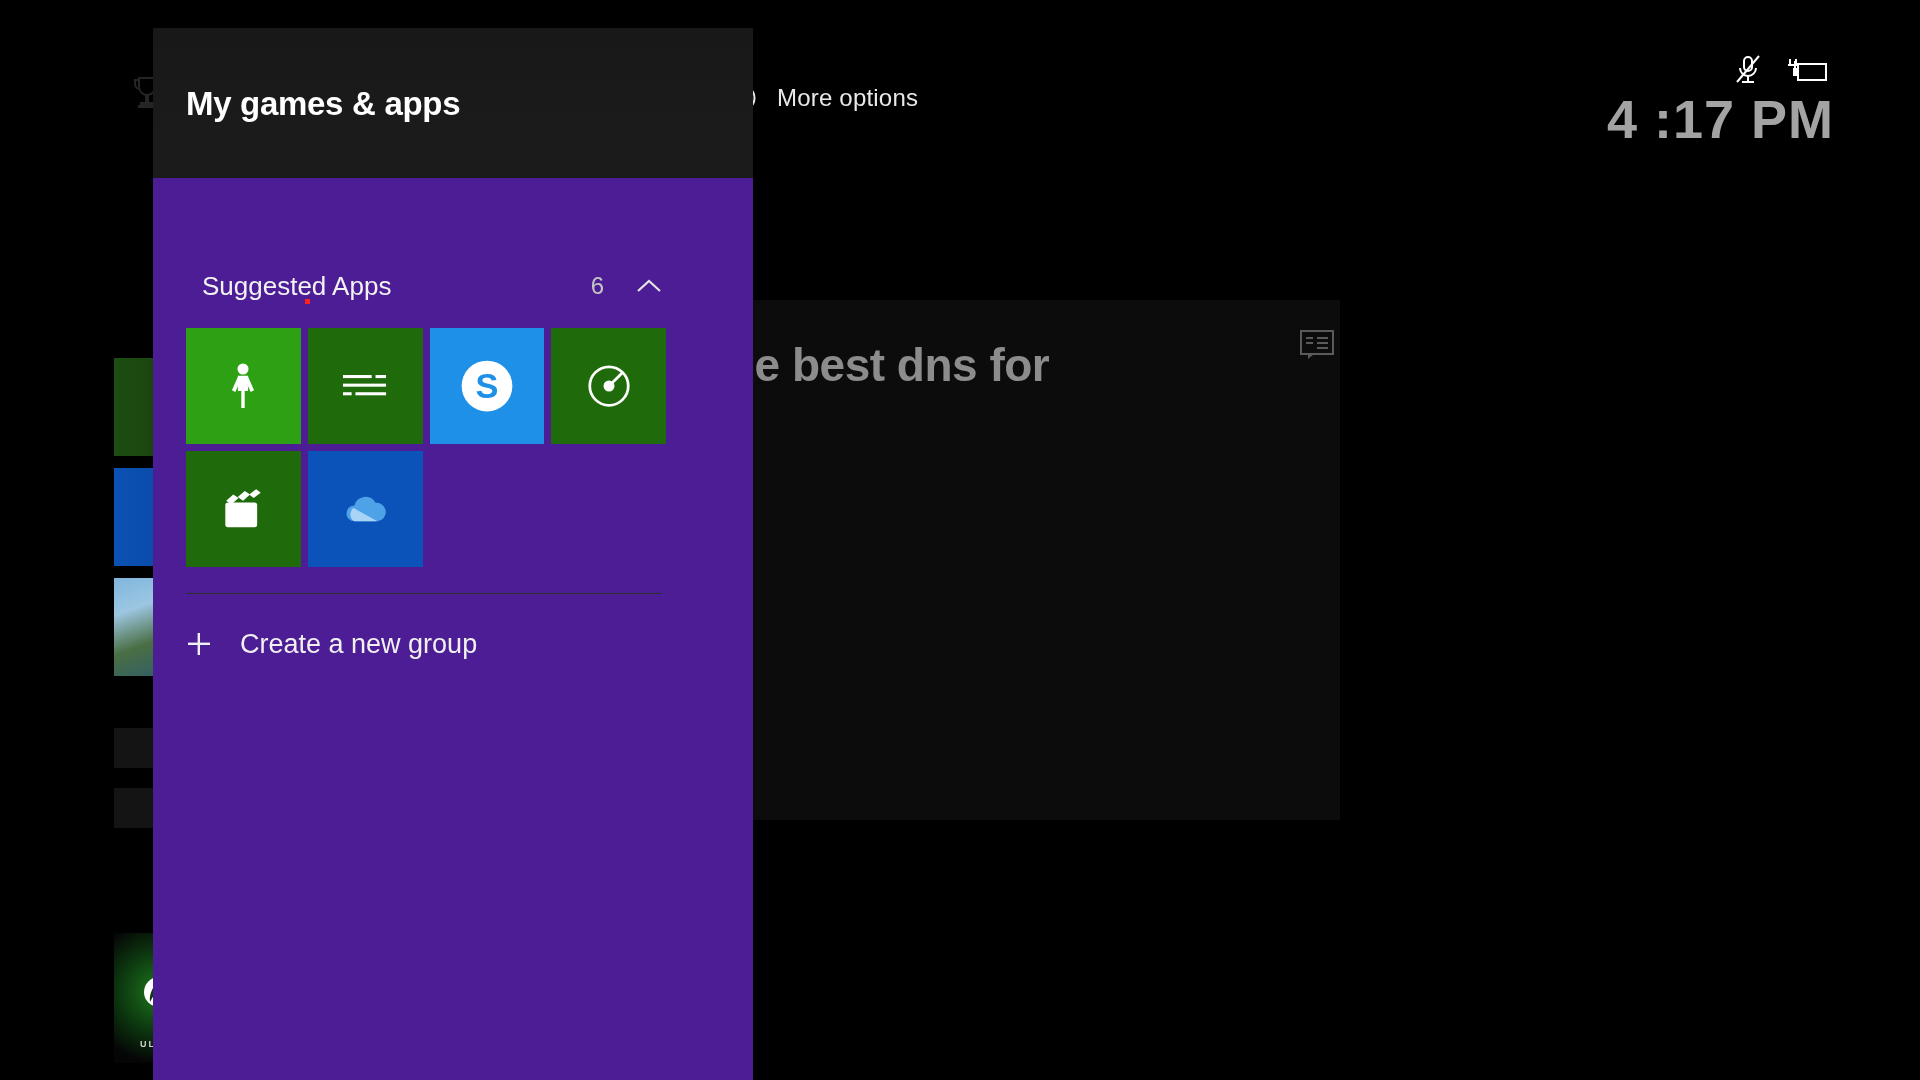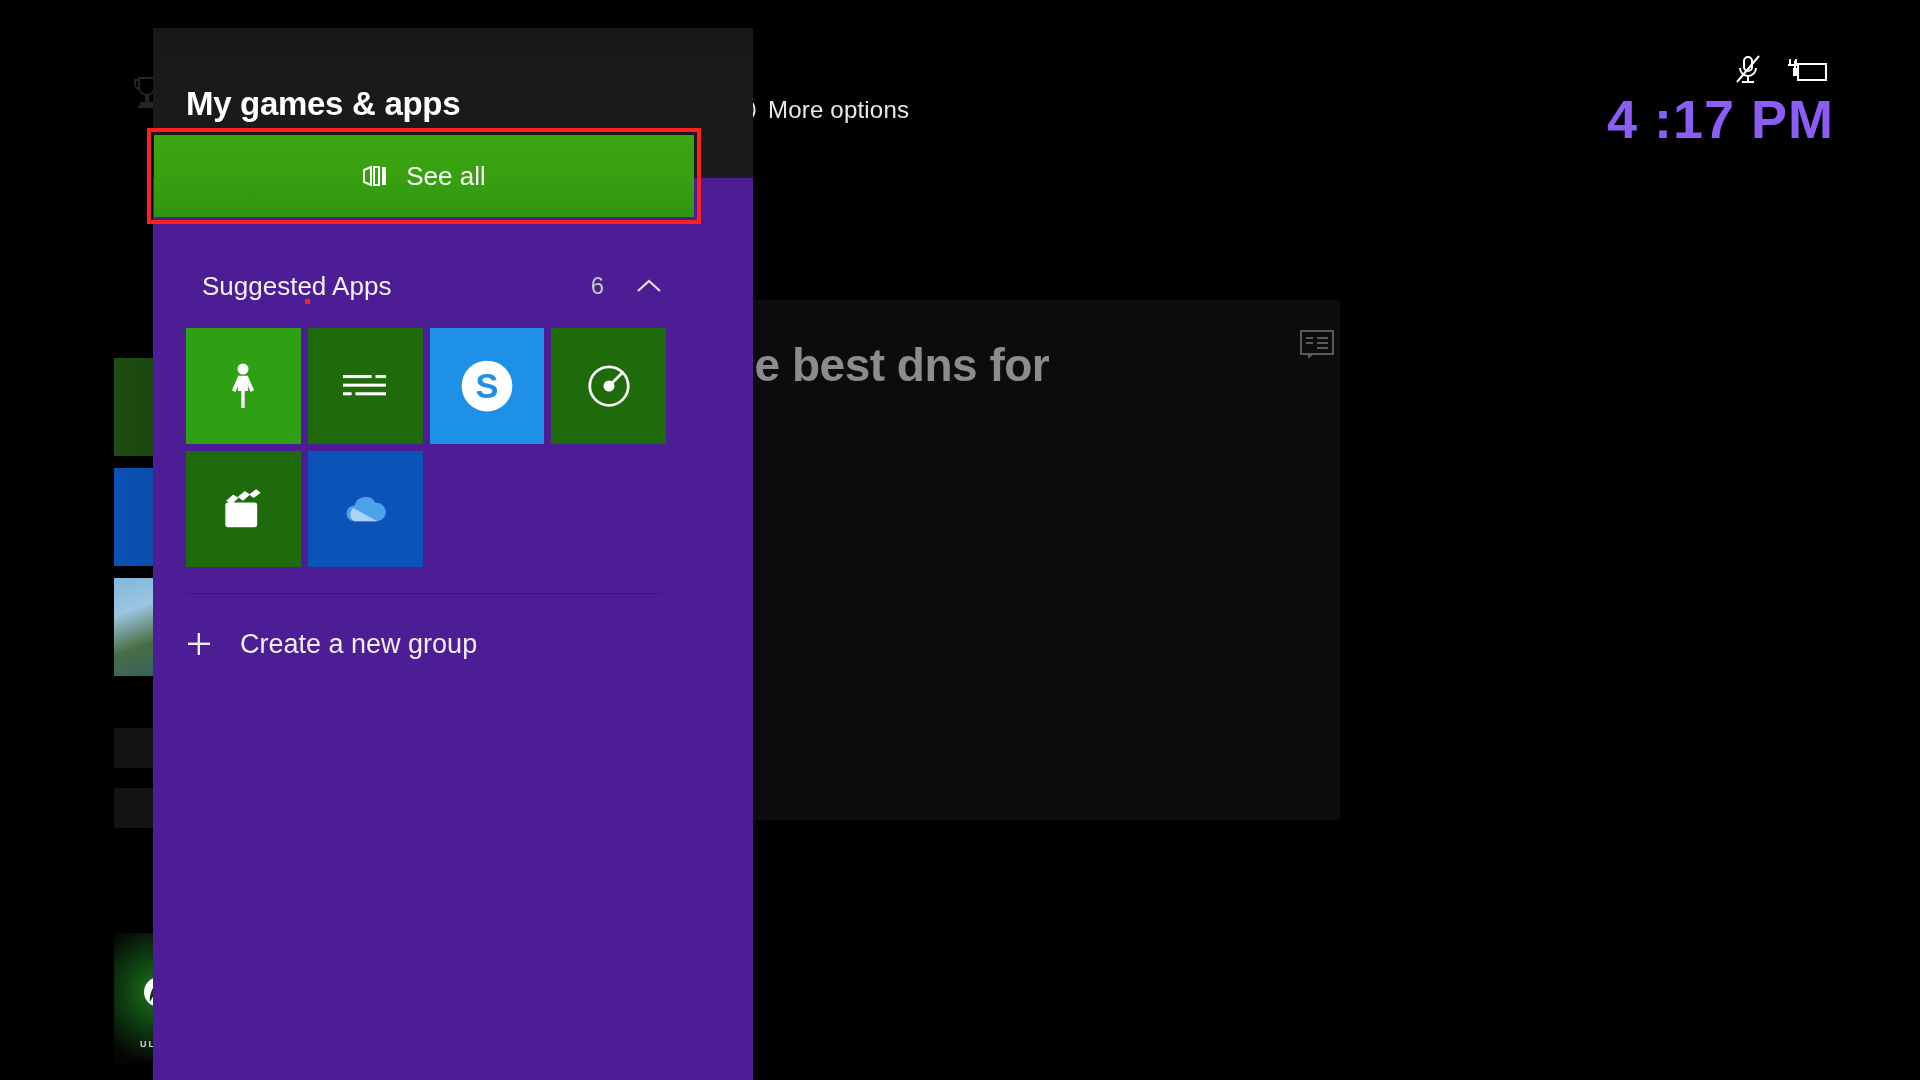--- a/index.html
+++ b/index.html
@@ -40,31 +40,31 @@
   .rail-t5 { top:760px; height:40px; background:#141414; }
   .rail-gp { position:absolute; left:36px; top:905px; width:76px; height:130px;
              background:radial-gradient(circle at 60% 45%, #1f7a1f 0%, #0d3b10 45%, #050505 85%); overflow:hidden; }
   .rail-gp-x { position:absolute; left:28px; top:42px; width:34px; height:34px; }
   .rail-gp-ult { position:absolute; left:26px; bottom:14px; color:#cfcfcf; font-size:9px;
                  letter-spacing:2px; font-weight:bold; }
 
   
   .more-options {
     position:absolute; left:728px; top:84px; height:40px;
-    display:flex; align-items:flex-end; gap:12px;
+    display:flex; align-items:flex-start; gap:21px;
     color:#e9e9e9; font-size:24px; letter-spacing:.2px;
   }
   .mo-icon { width:28px; height:28px; flex:0 0 28px; }
 
   .status-icons { position:absolute; right:92px; top:55px; display:flex; gap:22px; align-items:center; }
   .status-icons svg { display:block; }
 
   .clock {
     position:absolute; right:86px; top:88px;
-    color:#8b5cf6; font-size:54px; font-weight:bold; letter-spacing:1px;
+    color:#a3a3a3; font-size:54px; font-weight:bold; letter-spacing:1px;
     font-family:"Liberation Sans", sans-serif;
   }
 
   
   .panel {
     position:absolute; left:153px; top:28px; width:600px; height:1052px;
     background:#4c1d95;
   }
   .panel-header-bg {
     position:absolute; left:0; top:0; width:100%; height:150px;
@@ -199,32 +199,20 @@
     </span>
   </div>
 
   <div class="clock">4 :17 PM</div>
 
   <div class="panel">
     <div class="panel-header-bg"></div>
 
     <div class="panel-title">My games &amp; apps</div>
 
-    <div class="seeall-wrap">
-      <div class="seeall-btn">
-        <span class="seeall-icon">
-          <svg viewBox="0 0 26 26" width="26" height="26">
-            <path d="M2 7 L9 4 L9 22 L2 19 Z" fill="none" stroke="#ffffff" stroke-width="2"></path>
-            <rect x="12" y="4" width="5" height="18" fill="none" stroke="#ffffff" stroke-width="2"></rect>
-            <rect x="20" y="4" width="4" height="18" fill="#ffffff"></rect>
-          </svg>
-        </span>
-        <span>See all</span>
-      </div>
-    </div>
 
     <div class="sec-header">
       <span class="sec-title">Suggested Apps</span>
       <span class="sec-count">6</span>
       <span class="sec-chevron">
         <svg viewBox="0 0 26 16" width="26" height="16">
           <polyline points="2,13 13,3 24,13" fill="none" stroke="#e4e4e4" stroke-width="2.2"></polyline>
         </svg>
       </span>
       <span class="red-dot"></span>

